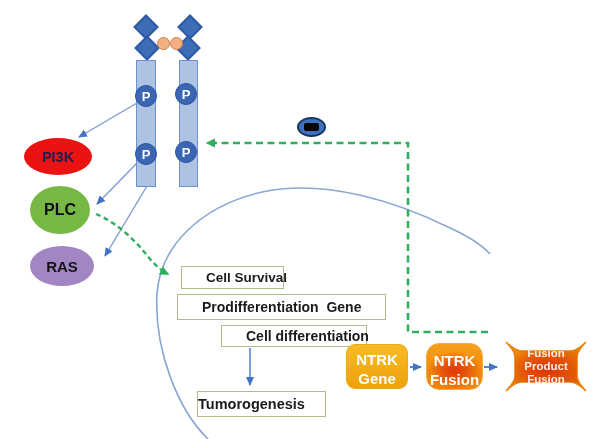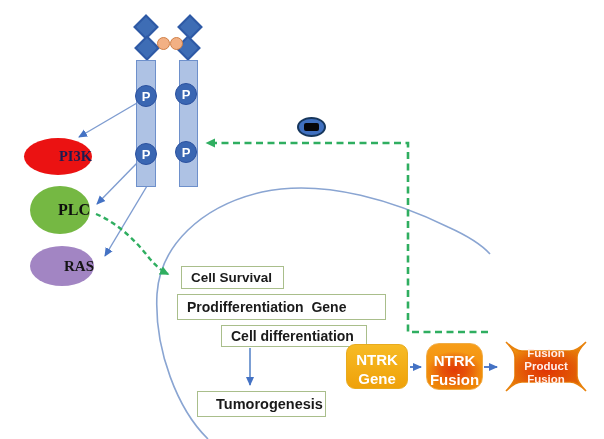--- a/index.html
+++ b/index.html
@@ -11,37 +11,37 @@
   .abs{position:absolute;box-sizing:border-box;z-index:2;}
 
   
   .diamond{width:18px;height:18px;background:#3E6DB5;border:2px solid #2E59A5;transform:rotate(45deg);}
   .ligand{width:13px;height:13px;border-radius:50%;background:#F2B084;border:1.5px solid #D08048;}
   .bar{background:#AEC2E4;border:1px solid #6E90CB;}
   .pcircle{width:22px;height:22px;border-radius:50%;background:#3A66B2;border:1px solid #2B519F;
     color:#fff;font-weight:bold;font-size:13px;display:flex;align-items:center;justify-content:center;z-index:3;}
 
   
-  .ellipse{border-radius:50%;display:flex;align-items:center;justify-content:flex-end;font-weight:bold;font-family:Liberation Serif, serif;}
+  .ellipse{border-radius:50%;display:flex;align-items:center;justify-content:center;font-weight:bold;}
   .pi3k{left:24px;top:138px;width:68px;height:37px;background:#EB1212;color:#1C1C50;font-size:14.5px;}
   .plc{left:30px;top:186px;width:60px;height:48px;background:#75B843;color:#0D0D0D;font-size:16px;}
   .ras{left:30px;top:246px;width:64px;height:40px;background:#A285C3;color:#151515;font-size:15px;}
 
   
   .pill{left:297px;top:117px;width:29px;height:20px;border-radius:50%;background:#4070C0;border:2px solid #16365C;
     display:flex;align-items:center;justify-content:center;}
   .pill .core{width:15px;height:8px;background:#06060A;border-radius:2px;}
 
   
   .obox{background:#fff;border:1.5px solid #A9BE8B;color:#1A1A1A;font-weight:bold;font-size:14px;
-    display:flex;align-items:center;padding-left:9px;white-space:pre;}
+    display:flex;align-items:center;padding-left:24px;white-space:pre;}
   .cell-survival{left:181px;top:266px;width:103px;height:23px;font-size:13.5px;}
   .prodiff{left:177px;top:294px;width:209px;height:26px;}
   .celldiff{left:177px;top:325px;width:146px;height:22px;margin-left:44px;}
-  .tumoro{left:197px;top:391px;width:129px;height:26px;font-size:14.5px;justify-content:center;padding-left:16px;}
+  .tumoro{left:197px;top:391px;width:129px;height:26px;font-size:14.5px;padding-left:0;}
 
   
   .genebox{color:#fff;font-weight:bold;font-size:15px;line-height:19px;text-align:center;
     display:flex;flex-direction:column;align-items:center;justify-content:flex-end;}
   .ntrk-gene{left:346px;top:344px;width:62px;height:45px;border-radius:9px;
     background:linear-gradient(180deg,#F7BB25,#EFA109);border:1px solid #E8AB1E;}
   .ntrk-fusion{left:426px;top:343px;width:57px;height:47px;border-radius:13px;
     background:radial-gradient(closest-side at 50% 58%, #E23A06 0%, rgba(226,58,6,0.70) 45%, rgba(226,58,6,0) 100%),
                linear-gradient(180deg,#F79E19,#EE8406);
     border:1px solid #F0AC45;}

